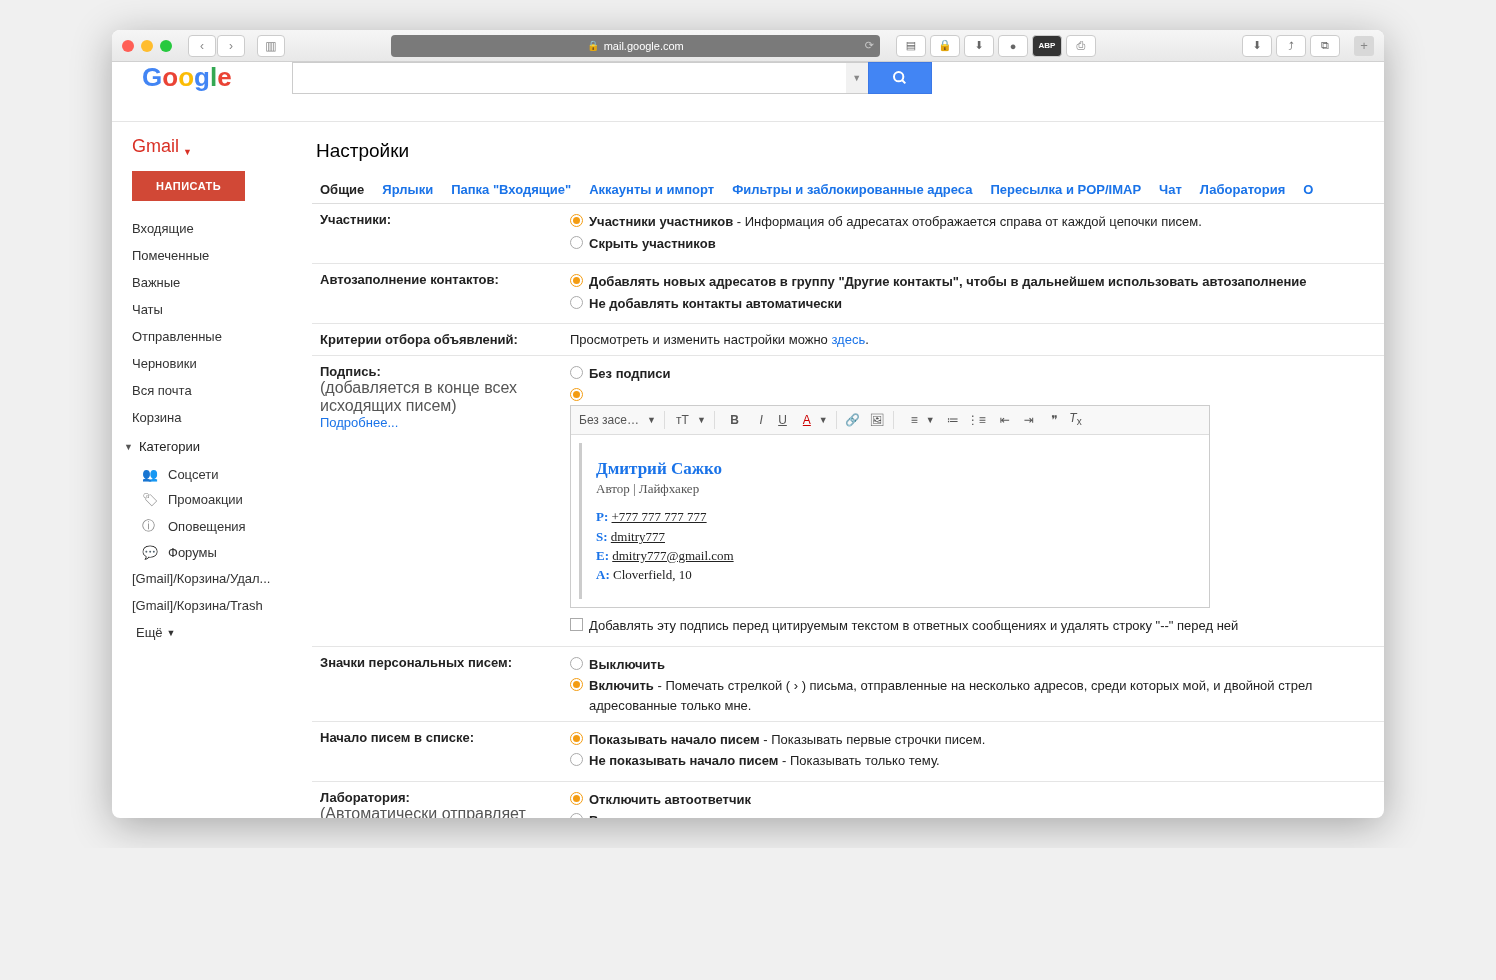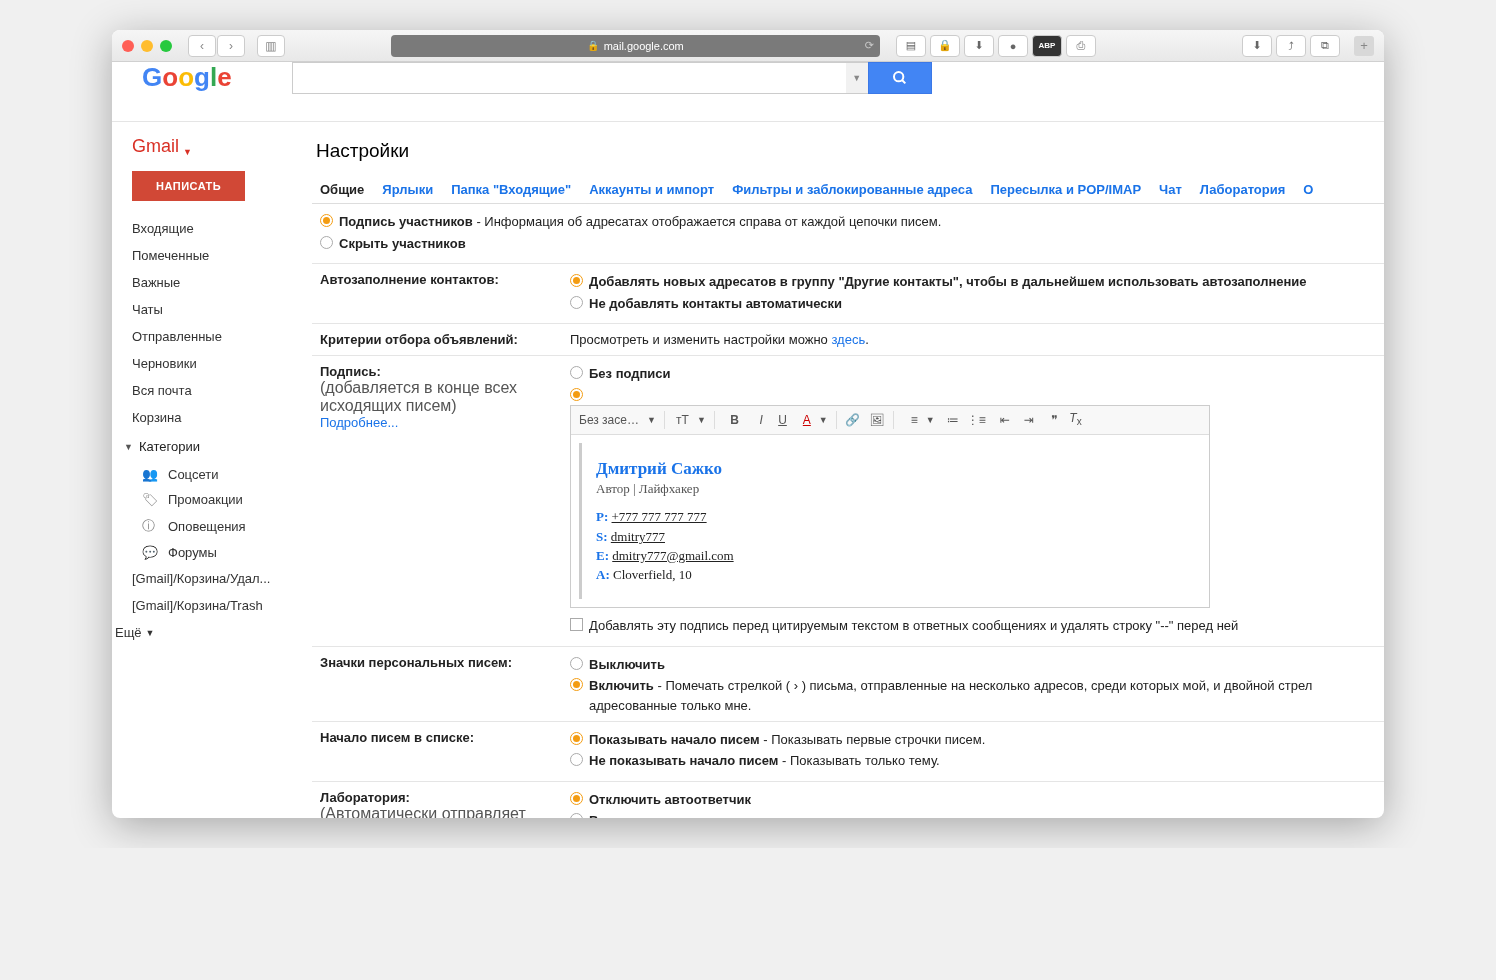--- a/index.html
+++ b/index.html
@@ -29,21 +29,21 @@
 .body { display: flex; height: calc(100% - 92px); }
 .sidebar { width: 200px; padding: 14px 0; flex-shrink: 0; }
 .gmaillabel { padding: 0 20px 14px; color: #d93025; font-size: 18px; display: flex; align-items: flex-end; gap: 4px; }
 .gmaillabel .dd { font-size: 9px; color: #d93025; }
 .compose { margin: 0 20px 14px; background: #d14836; color: #fff; font-weight: bold; font-size: 11px; padding: 9px 24px; border: none; letter-spacing: 0.5px; }
 .navitem { padding: 6px 20px; color: #333; font-size: 13px; cursor: pointer; display: flex; align-items: center; gap: 8px; }
 .navcat { padding: 8px 12px; font-size: 13px; display: flex; align-items: center; gap: 6px; }
 .navcat .tri { font-size: 9px; color: #555; }
 .subitem { padding: 5px 20px 5px 30px; display: flex; align-items: center; gap: 10px; color: #333; font-size: 13px; cursor: pointer; }
 .ico { width: 16px; color: #888; font-size: 13px; }
-.more { padding: 6px 3px; color: #333; display: flex; align-items: center; gap: 4px; }
+.more { padding: 6px 24px; color: #333; display: flex; align-items: center; gap: 4px; }
 
 .main { flex: 1; overflow: hidden; }
 .settingstitle { font-size: 19px; color: #000000; padding: 18px 0 14px 4px; }
 .tabs { display: flex; gap: 18px; padding: 6px 8px; border-bottom: 1px solid #ddd; flex-wrap: nowrap; overflow: hidden; text-align: right; }
 .tab { color: #1a73e8; font-size: 13px; font-weight: bold; white-space: nowrap; cursor: pointer; }
 .tab.active { color: #222; }
 .settings { overflow-y: auto; height: calc(100% - 80px); }
 .row { display: flex; border-bottom: 1px solid #e5e5e5; padding: 8px; }
 .rowlabel { width: 250px; flex-shrink: 0; font-size: 13px; }
 .rowlabel .bold { font-weight: bold; }
@@ -171,24 +171,25 @@
         <div class="tab">Аккаунты и импорт</div>
         <div class="tab">Фильтры и заблокированные адреса</div>
         <div class="tab">Пересылка и POP/IMAP</div>
         <div class="tab">Чат</div>
         <div class="tab">Лаборатория</div>
         <div class="tab">О</div>
       </div>
 
       <div class="settings">
         <div class="row">
-          <div class="rowcontent">
-            <div class="optline">
-                <div class="radio sel"></div>
-                <div><b>Подпись участников</b><span> - Информация об адресатах отображается справа от каждой цепочки писем.</span></div>
+          <div class="rowlabel"><span class="bold">Участники:</span></div>
+          <div class="rowcontent">
+            <div class="optline">
+                <div class="radio sel"></div>
+                <div><b>Участники участников</b><span> - Информация об адресатах отображается справа от каждой цепочки писем.</span></div>
               </div>
             <div class="optline">
                 <div class="radio"></div>
                 <div><b>Скрыть участников</b></div>
               </div>
           </div>
         </div>
 
         <div class="row">
           <div class="rowlabel"><span class="bold">Автозаполнение контактов:</span></div>

